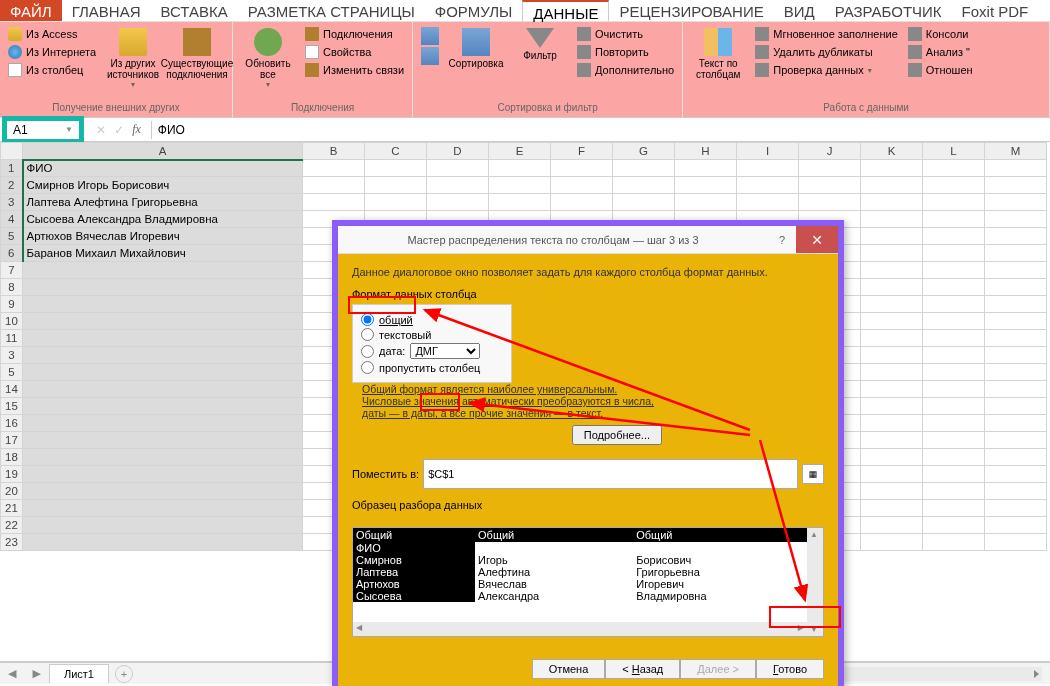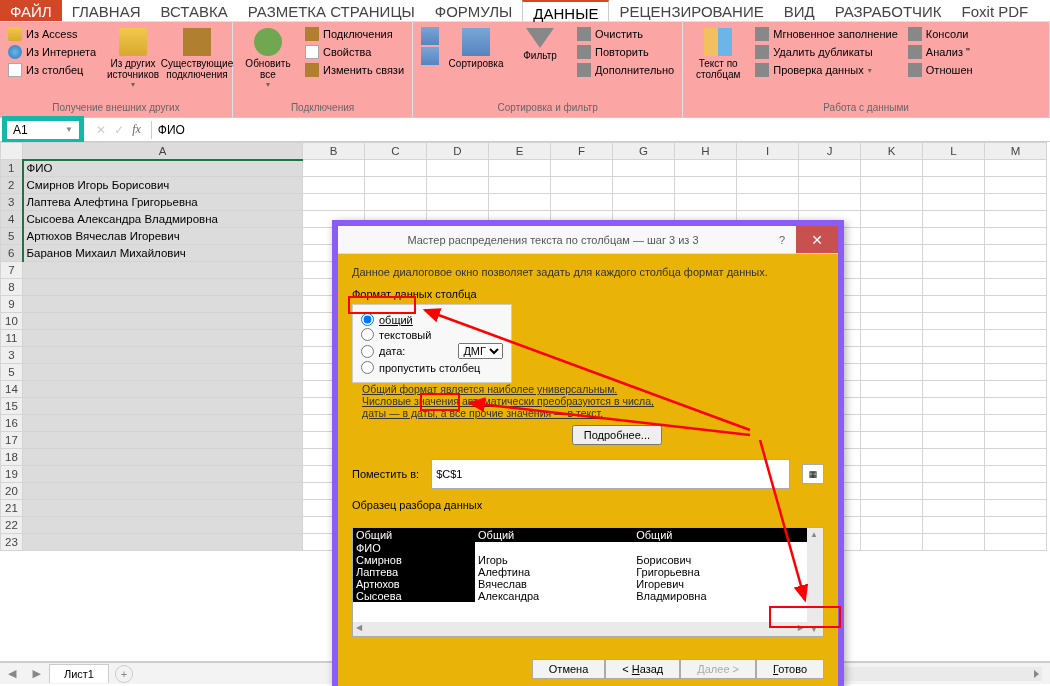--- a/index.html
+++ b/index.html
@@ -65,24 +65,24 @@
 .dialog-title { display: flex; align-items: center; background: #f8f8f8; height: 28px; border-bottom: 1px solid #ddd; }
 .dialog-title .t { flex: 1; text-align: center; color: #555; }
 .dialog-title .help { width: 28px; text-align: center; color: #666; cursor: pointer; }
 .dialog-title .close { width: 42px; height: 100%; background: #c8504f; color: #fff; display: flex; align-items: center; justify-content: center; cursor: pointer; font-size: 14px; }
 .dialog-body { padding: 12px 14px; }
 .desc { color: #333; margin-bottom: 10px; }
 .fieldset-title { margin-bottom: 4px; }
 .format-box { border: 1px solid #ccc; background: #f8f8f8; padding: 6px 8px; width: 160px; display: inline-block; vertical-align: top; }
 .format-box label { display: flex; align-items: center; gap: 5px; margin: 2px 0; }
 .format-box input[type=radio] { margin: 0; }
-.date-row select { width: 70px; font-size: 11px; margin-left: 48px; }
+.date-row select { width: 70px; font-size: 11px; }
 .right-info { display: inline-block; width: 300px; vertical-align: top; font-size: 10.5px; color: #333; margin-left: 10px; text-decoration: underline; }
 .right-info button { float: right; padding: 2px 10px; margin-top: 6px; font-size: 11px; }
-.dest-row { display: flex; align-items: center; gap: 12px; margin: 14px 0 10px; }
+.dest-row { display: flex; align-items: center; gap: 4px; margin: 14px 0 10px; }
 .dest-row input { flex: 1; border: 1px solid #aaa; padding: 8px 4px; font-size: 11px; }
 .dest-row .picker { width: 22px; height: 20px; border: 1px solid #aaa; background: #fff; cursor: pointer; display: flex; align-items: center; justify-content: center; font-size: 9px; }
 .preview-label { margin-bottom: 16px; }
 .preview { border: 1px solid #aaa; background: #fff; height: 110px; overflow: hidden; position: relative; font-family: "Courier New", monospace; font-size: 11px; }
 .preview table { border-collapse: collapse; width: 460px; }
 .preview th { background: #000; color: #fff; text-align: left; padding: 1px 3px; font-weight: normal; }
 .preview td { padding: 0 3px; }
 .preview td.first { background: #000; color: #fff; }
 .preview-scroll { position: absolute; right: 0; top: 0; width: 16px; height: 100%; background: #eaeaea; }
 .preview-scroll::before { content: "▲"; position: absolute; top: 2px; left: 3px; font-size: 8px; color: #888; }

